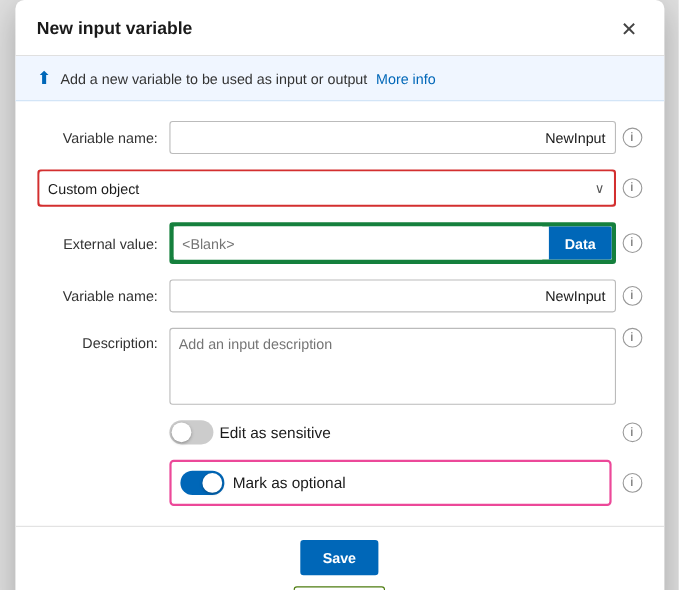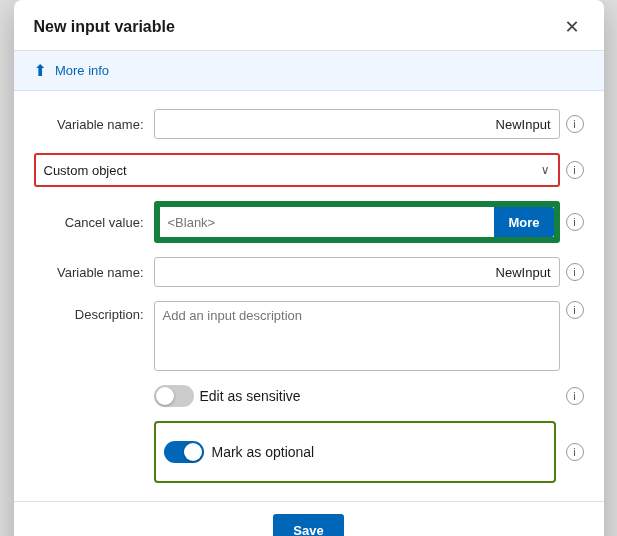--- a/index.html
+++ b/index.html
@@ -124,21 +124,21 @@
       transform: translateY(-50%);
       pointer-events: none;
       color: #555;
       font-size: 12px;
     }
     .default-value-wrap {
       flex: 1;
       display: flex;
       align-items: flex-end;
       gap: 6px;
-      border: 6px solid #15803d;
+      border: 4px solid #15803d;
       border-radius: 3px;
     }
     .default-value-input {
       flex: 1;
       height: 30px;
       border: none;
       border-radius: 3px 0 0 3px;
       padding: 0 8px;
       font-size: 13px;
       color: #666;
@@ -265,20 +265,21 @@
 
 <div class="dialog">
 
   <div class="dialog-header">
     <span class="dialog-title">New input variable</span>
     <button class="close-btn">✕</button>
   </div>
 
   <div class="info-banner">
     <span class="info-banner-icon">⬆</span>
+    <span>Add a new variable to be used as input or output</span>
     <a href="#">More info</a>
   </div>
 
   <div class="dialog-body">
 
     <div class="form-row">
       <div class="form-label">Variable name:</div>
       <div class="form-field-wrap">
         <input class="form-input" type="text" value="NewInput" style="">
         <div class="info-icon">
@@ -299,25 +300,25 @@
           </select>
           <span class="select-arrow">∨</span>
         </div>
         <div class="info-icon">
             <span>i</span>
           </div>
       </div>
     </div>
 
     <div class="form-row">
-      <div class="form-label">Cancel value:</div>
+      <div class="form-label">External value:</div>
       <div class="form-field-wrap">
         <div class="default-value-wrap">
           <input class="default-value-input" type="text" placeholder="&lt;Blank&gt;" style="">
-          <button class="edit-btn">More</button>
+          <button class="edit-btn">Data</button>
         </div>
         <div class="info-icon">
             <span>i</span>
           </div>
       </div>
     </div>
 
     <div class="form-row">
       <div class="form-label">Variable name:</div>
       <div class="form-field-wrap">
@@ -346,21 +347,21 @@
         </div>
         <span>Edit as sensitive</span>
       </div>
       <div class="info-icon">
           <span>i</span>
         </div>
     </div>
 
     <div class="toggle-row">
       <div class="form-label"></div>
-      <div style="flex:1; border: 2px solid #4d7c0f; border-radius:4px; padding: 18px 8px; display:flex; align-items:center; gap:8px;">
+      <div style="flex:1; border: 2px solid #ec4899; border-radius:4px; padding: 8px 8px; display:flex; align-items:center; gap:8px;">
         <div class="toggle on">
           <div class="toggle-thumb"></div>
         </div>
         <span>Mark as optional</span>
       </div>
       <div class="info-icon">
           <span>i</span>
         </div>
     </div>
 

